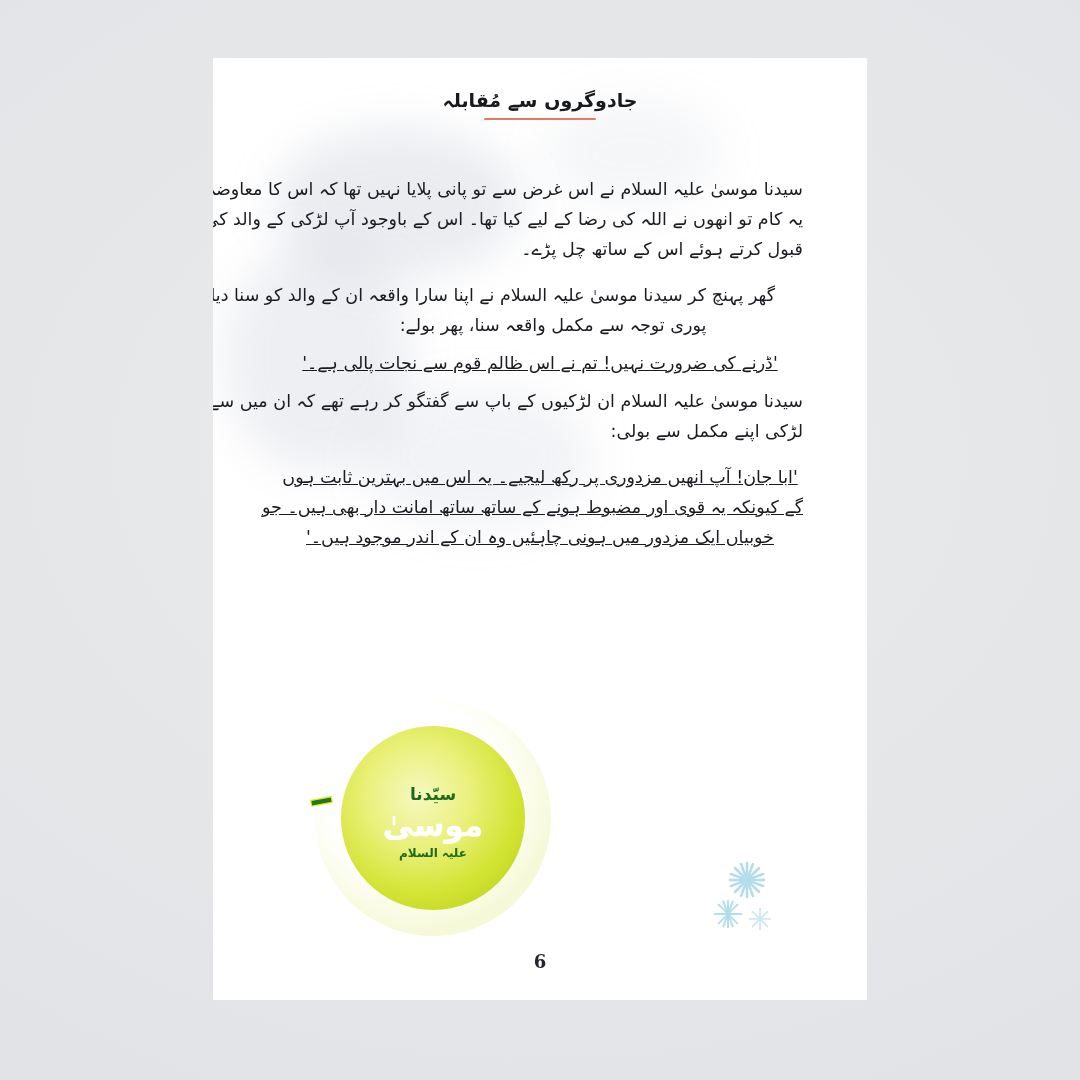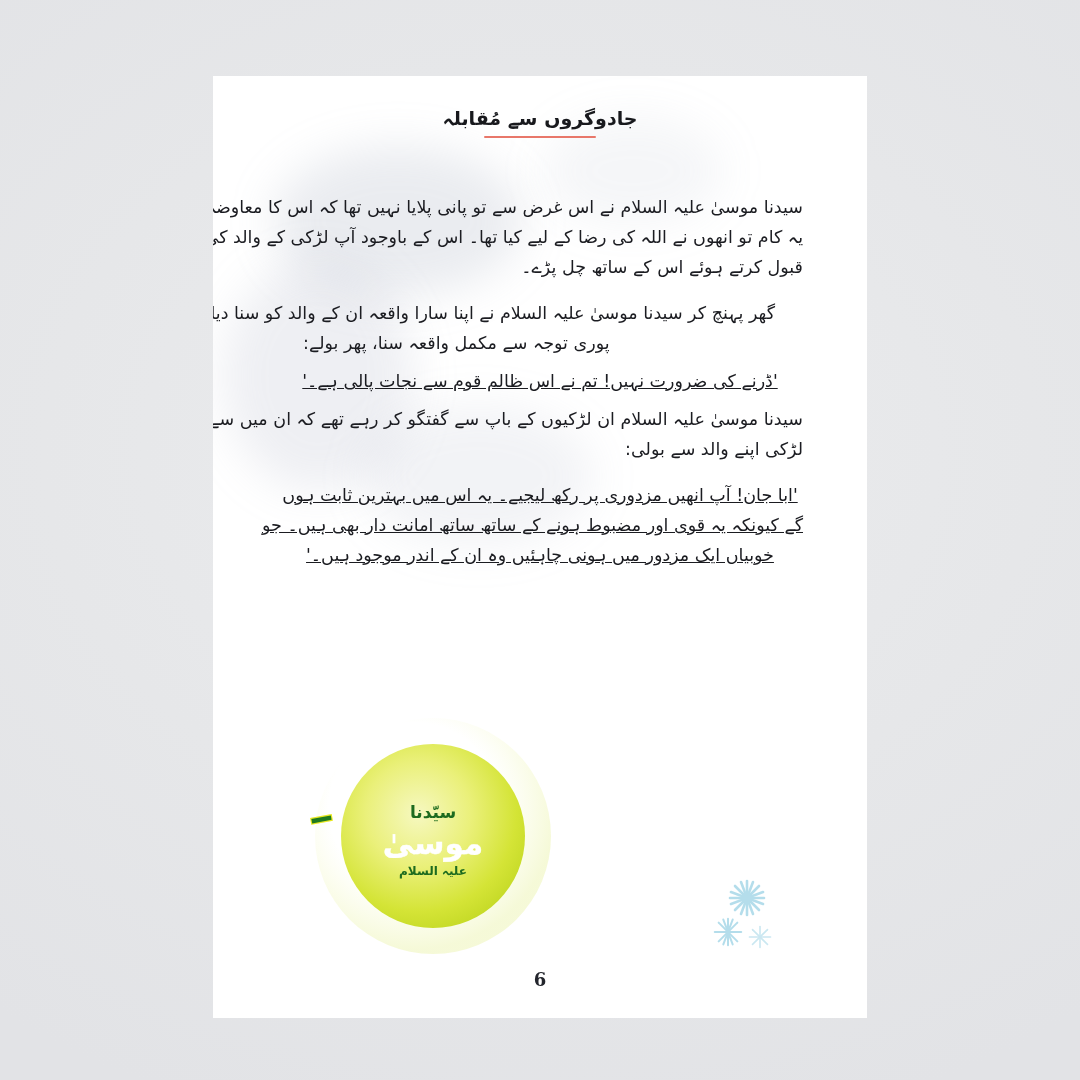--- a/index.html
+++ b/index.html
@@ -21,21 +21,21 @@
     width: 1080px;
     height: 1080px;
     background:
       radial-gradient(ellipse 900px 700px at 50% 42%, #ebecee 0%, #e6e7e9 55%, #e2e3e6 100%);
   }
 
   
   #page-sheet {
     position: absolute;
     left: 213px;
-    top: 76px;
+    top: 58px;
     width: 654px;
     height: 942px;
     background: #ffffff;
     box-shadow: 0 0 0 0 rgba(0,0,0,0);
     overflow: hidden;
   }
 
   
   .scan-smudge {
     position: absolute;
@@ -104,21 +104,21 @@
     font-family: "DejaVu Sans", "Liberation Sans", sans-serif;
     font-size: 17.5px;
     line-height: 30px;
     color: #1b1c21;
     white-space: nowrap;
     direction: rtl;
     unicode-bidi: isolate;
   }
   .line.ind-1  { padding-right: 28px; }
   .line.c-mid  { text-align: center; text-decoration: underline; }
-  .line.c-left-pad { text-align: left; padding-left: 26px; }
+  .line.c-left-pad { text-align: center; padding-left: 26px; }
   .line.c-left-pad2 { text-align: right; padding-left: 44px; }
   .gap-line { height: 8px; }
 
   
   #emblem {
     position: absolute;
     left: 60px;
     top: 590px;
     width: 520px;
     height: 290px;
@@ -201,21 +201,21 @@
         <div class="line ind-1">گھر پہنچ کر سیدنا موسیٰ علیہ السلام نے اپنا سارا واقعہ ان کے والد کو سنا دیا۔ بزرگ نے</div>
         <div class="line c-left-pad">پوری توجہ سے مکمل واقعہ سنا، پھر بولے:</div>
       </div>
 
       <div class="para">
         <div class="line c-mid">'ڈرنے کی ضرورت نہیں! تم نے اس ظالم قوم سے نجات پالی ہے۔'</div>
       </div>
 
       <div class="para">
         <div class="line">سیدنا موسیٰ علیہ السلام ان لڑکیوں کے باپ سے گفتگو کر رہے تھے کہ ان میں سے ایک</div>
-        <div class="line c-left-pad2">لڑکی اپنے والد سے بولی:</div>
+        <div class="line c-left-pad2">لڑکی اپنے مکمل سے بولی:</div>
       </div>
 
       <div class="gap-line"></div>
 
       <div class="para">
         <div class="line c-mid">'ابا جان! آپ انھیں مزدوری پر رکھ لیجیے۔ یہ اس میں بہترین ثابت ہوں</div>
         <div class="line c-mid">گے کیونکہ یہ قوی اور مضبوط ہونے کے ساتھ ساتھ امانت دار بھی ہیں۔ جو</div>
         <div class="line c-mid">خوبیاں ایک مزدور میں ہونی چاہئیں وہ ان کے اندر موجود ہیں۔'</div>
       </div>
 

